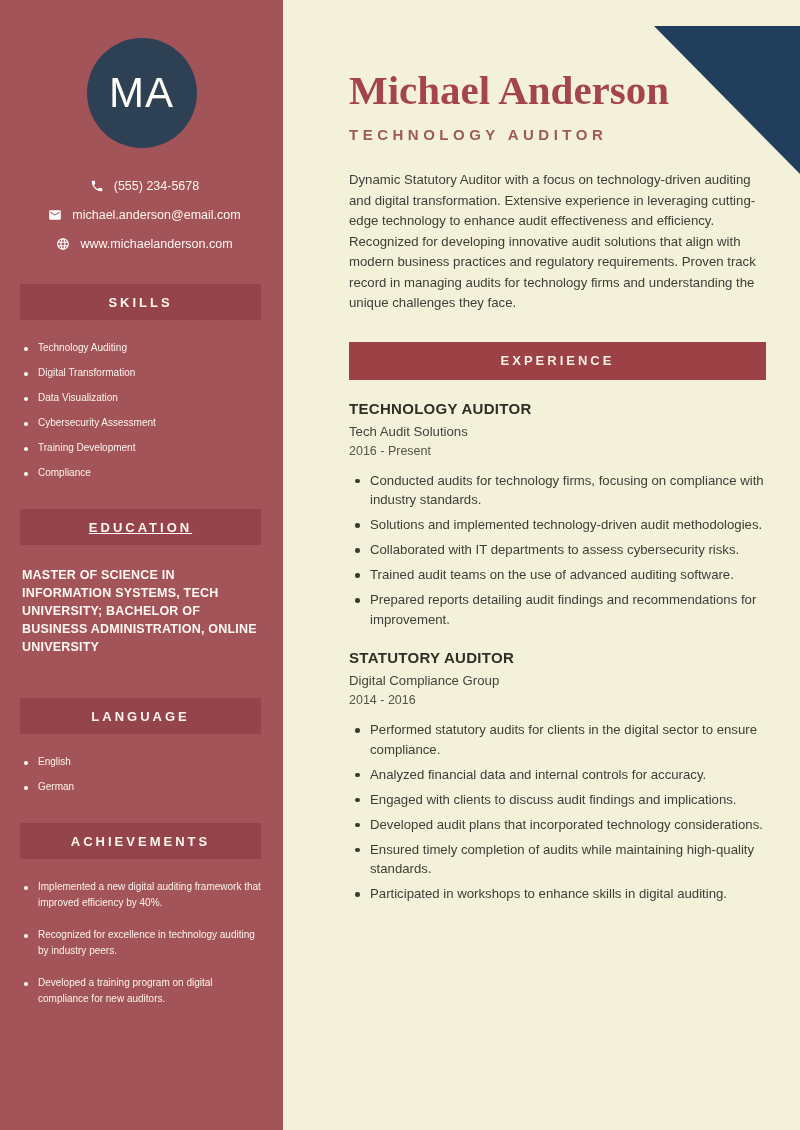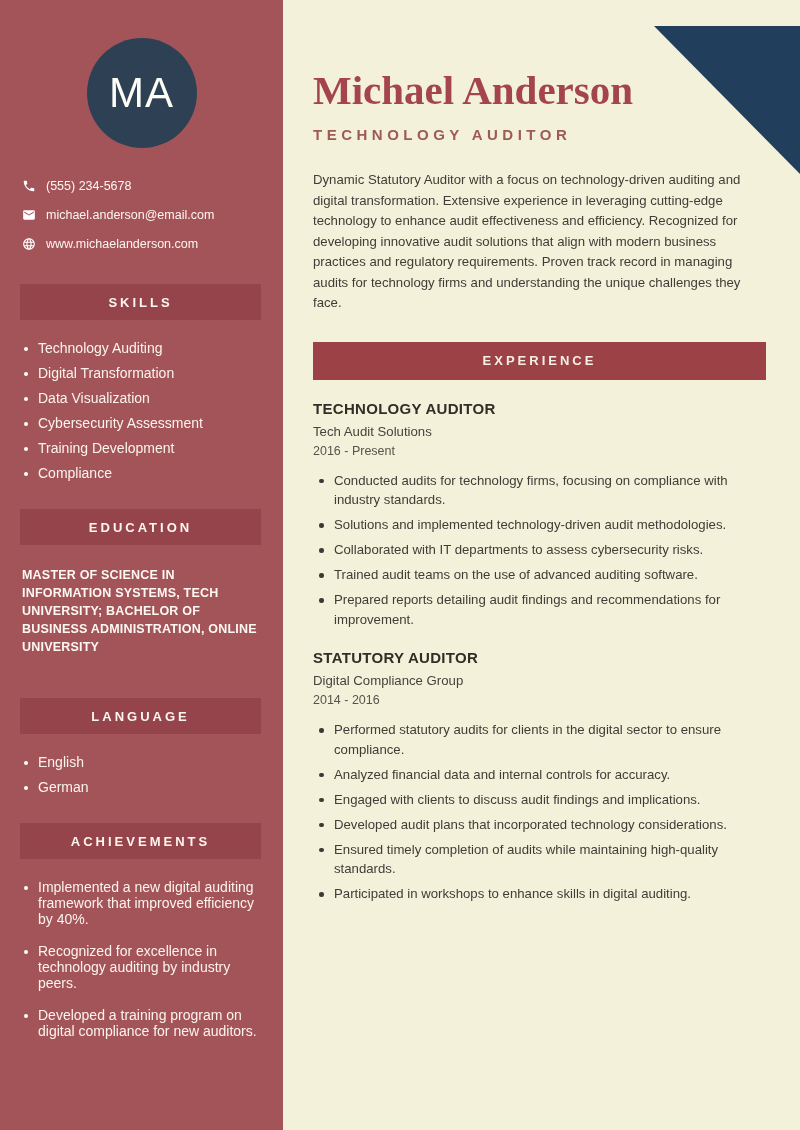--- a/index.html
+++ b/index.html
@@ -4,20 +4,21 @@
 <style>
   html, body { margin: 0; padding: 0; background: #e8e8e8; }
   * { box-sizing: border-box; }
   .page {
     width: 800px; height: 1130px;
     display: flex;
     position: relative;
     overflow: hidden;
     font-family: "Liberation Sans", "DejaVu Sans", sans-serif;
     background: #f4f1da;
+    gap: 36px;
   }
   
   .sidebar {
     width: 283px; min-width: 283px;
     background: #a35459;
     color: #ffffff;
     padding-top: 38px;
   }
   .avatar {
     width: 110px; height: 110px;
@@ -30,45 +31,46 @@
     color: #fdfdf5;
     font-size: 42px;
     font-weight: 500;
     letter-spacing: 1px;
   }
   .contact { list-style: none; margin: 30px 0 0 0; padding: 0 16px 0 22px; }
   .contact li {
     display: flex; align-items: center;
     margin-bottom: 13px;
     line-height: 16px;
+    justify-content: center;
   }
   .cicon { width: 14px; height: 14px; margin-right: 10px; flex: 0 0 14px; display: inline-flex; }
   .cicon svg { width: 14px; height: 14px; fill: #ffffff; }
   .ctext { font-size: 12.5px; color: #fdf6ef; }
   .band {
     height: 36px;
     margin: 0 22px 0 20px;
     background: #96444b;
     display: flex; align-items: center; justify-content: center;
   }
   .band span {
     color: #fdf6ef;
     font-size: 13px;
     font-weight: bold;
     letter-spacing: 3px;
   }
   .band-skills { margin-top: 32px; }
-  .band-education { margin-top: 28px; }
+  .band-education { margin-top: 28px; text-decoration: underline; }
   .band-language { margin-top: 42px; }
   .band-achievements { margin-top: 28px; text-align: right; }
   .dotlist { list-style: none; margin: 20px 0 0 0; padding: 0 18px 0 24px; }
   .dotlist li {
     position: relative;
     padding-left: 14px;
-    font-size: 14px;
+    font-size: 10px;
     color: #fbf3ec;
     margin-bottom: 9px;
     line-height: 16px;
   }
   .dotlist li::before {
     content: "";
     position: absolute; left: 0; top: 7px;
     width: 4px; height: 4px; border-radius: 50%;
     background: #ffffff;
   }

